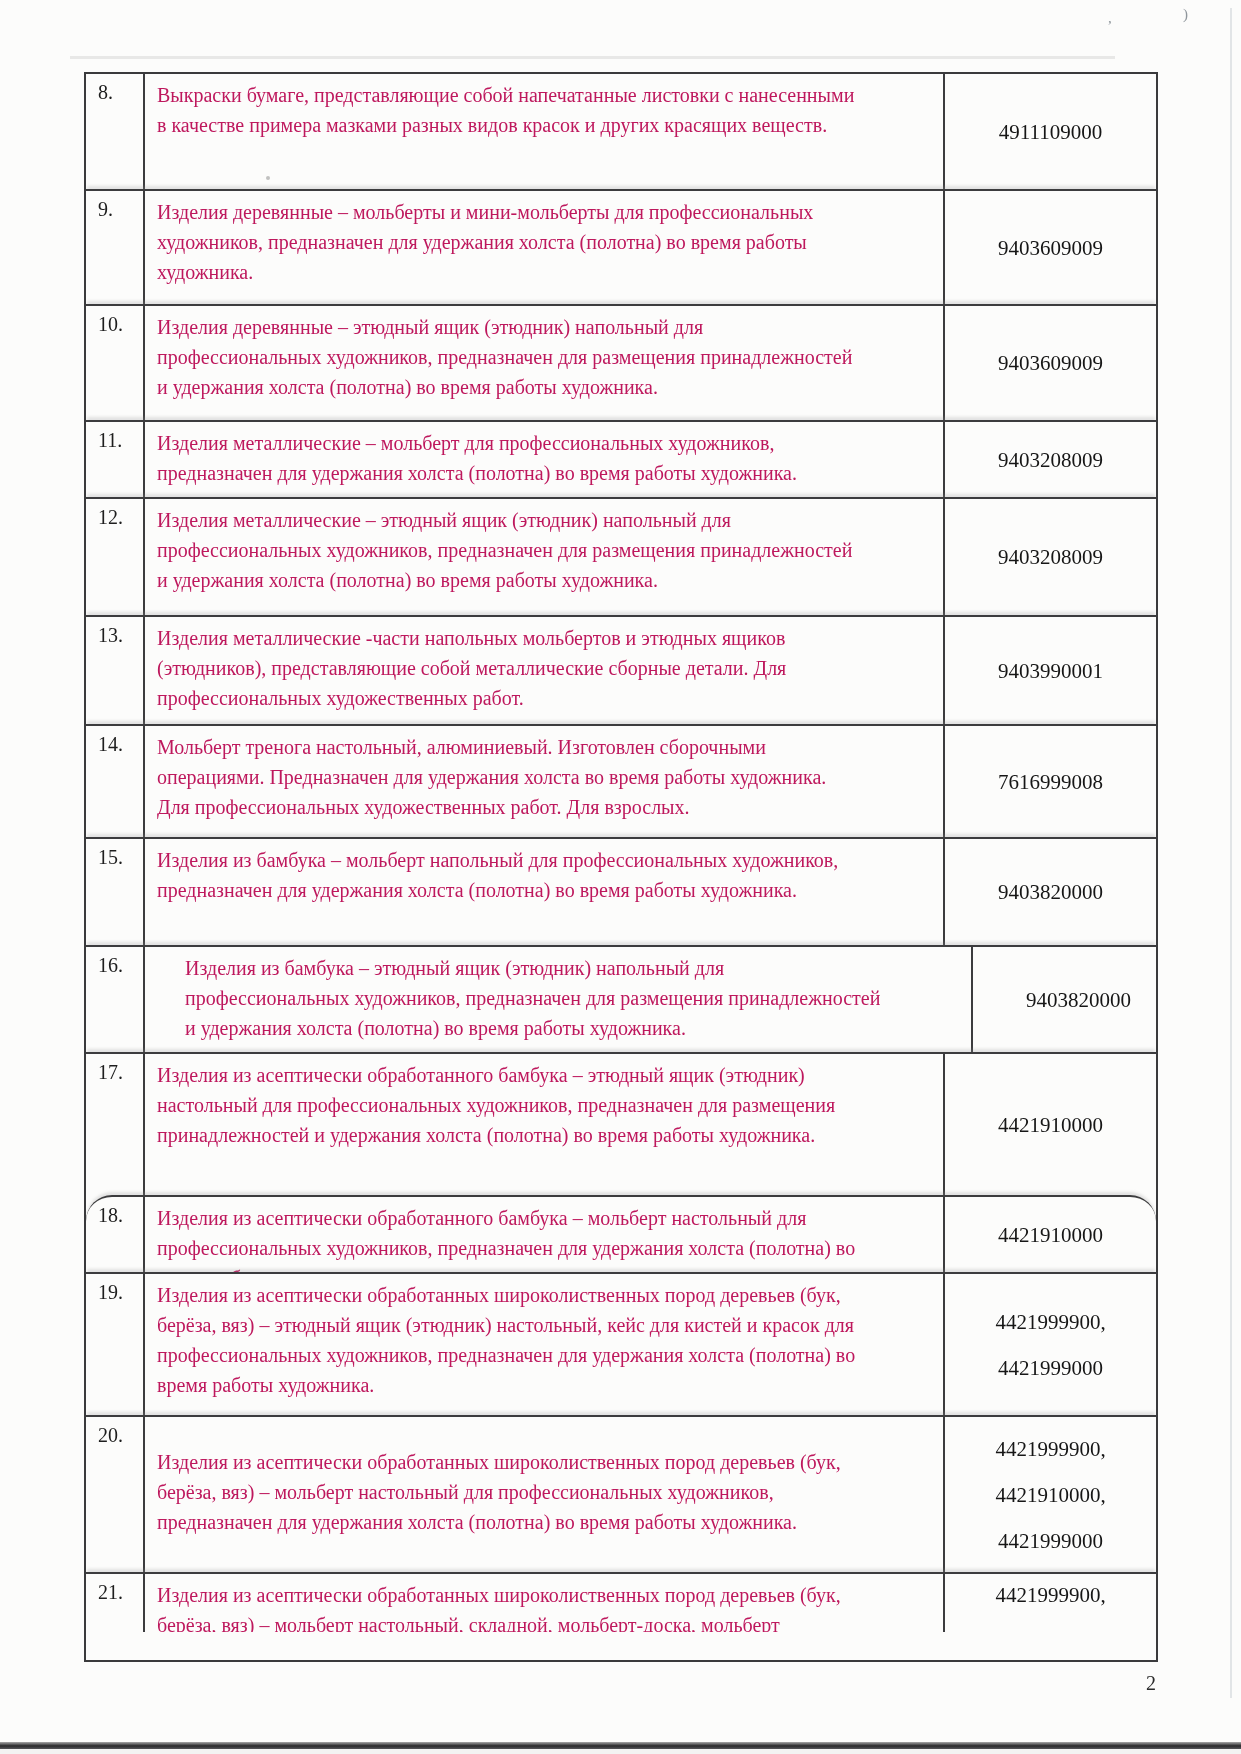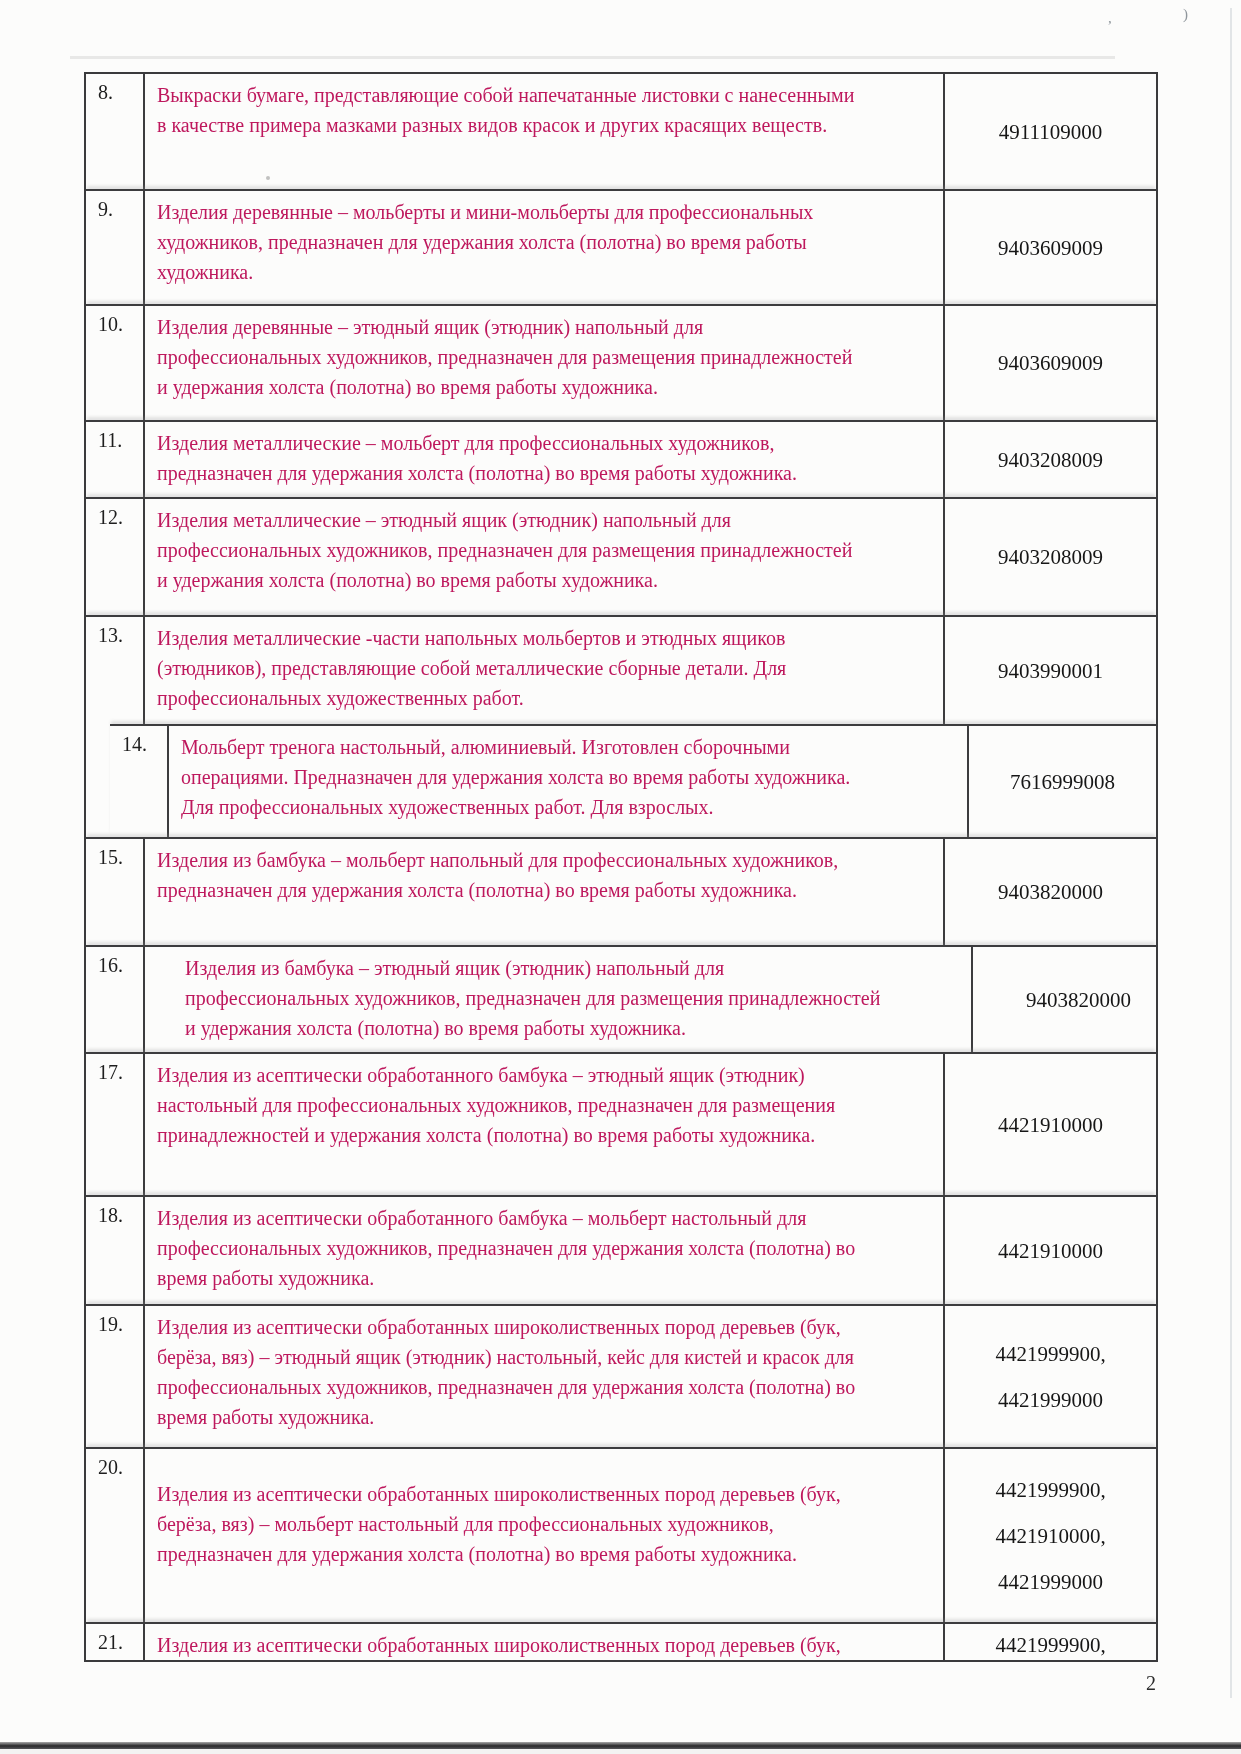--- a/index.html
+++ b/index.html
@@ -131,21 +131,21 @@
   <div class="row bt" style="height: 109px;">
     <div class="c-no">13.</div>
     <div class="c-desc">
       <div class="desc-text">Изделия металлические -части напольных мольбертов и этюдных ящиков (этюдников), представляющие собой металлические сборные детали. Для профессиональных художественных работ.</div>
     </div>
     <div class="c-code">
           <div>9403990001</div>
         </div>
   </div>
 
-  <div class="row bt" style="height: 113px; margin-left: 24px;">
+  <div class="row bt" style="height: 113px;">
     <div class="c-no">14.</div>
     <div class="c-desc">
       <div class="desc-text">Мольберт тренога настольный, алюминиевый. Изготовлен сборочными операциями. Предназначен для удержания холста во время работы художника. Для профессиональных художественных работ. Для взрослых.</div>
     </div>
     <div class="c-code">
           <div>7616999008</div>
         </div>
   </div>
 
   <div class="row bt" style="height: 108px;">
@@ -171,42 +171,42 @@
   <div class="row bt" style="height: 143px;">
     <div class="c-no">17.</div>
     <div class="c-desc">
       <div class="desc-text">Изделия из асептически обработанного бамбука – этюдный ящик (этюдник) настольный для профессиональных художников, предназначен для размещения принадлежностей и удержания холста (полотна) во время работы художника.</div>
     </div>
     <div class="c-code">
           <div>4421910000</div>
         </div>
   </div>
 
-  <div class="row bt" style="height: 109px;">
+  <div class="row bt" style="height: 77px; border-radius: 26px;">
     <div class="c-no">18.</div>
     <div class="c-desc">
       <div class="desc-text">Изделия из асептически обработанного бамбука – мольберт настольный для профессиональных художников, предназначен для удержания холста (полотна) во время работы художника.</div>
     </div>
     <div class="c-code">
           <div>4421910000</div>
         </div>
   </div>
 
   <div class="row bt" style="height: 143px;">
     <div class="c-no">19.</div>
     <div class="c-desc">
       <div class="desc-text">Изделия из асептически обработанных широколиственных пород деревьев (бук, берёза, вяз) – этюдный ящик (этюдник) настольный, кейс для кистей и красок для профессиональных художников, предназначен для удержания холста (полотна) во время работы художника.</div>
     </div>
     <div class="c-code">
           <div>4421999900,</div>
           <div>4421999000</div>
         </div>
   </div>
 
-  <div class="row bt" style="height: 175px;">
+  <div class="row bt" style="height: 157px;">
     <div class="c-no">20.</div>
     <div class="c-desc">
       <div class="desc-text" style="padding-top: 30px;">Изделия из асептически обработанных широколиственных пород деревьев (бук, берёза, вяз) – мольберт настольный для профессиональных художников, предназначен для удержания холста (полотна) во время работы художника.</div>
     </div>
     <div class="c-code">
           <div>4421999900,</div>
           <div>4421910000,</div>
           <div>4421999000</div>
         </div>
   </div>

